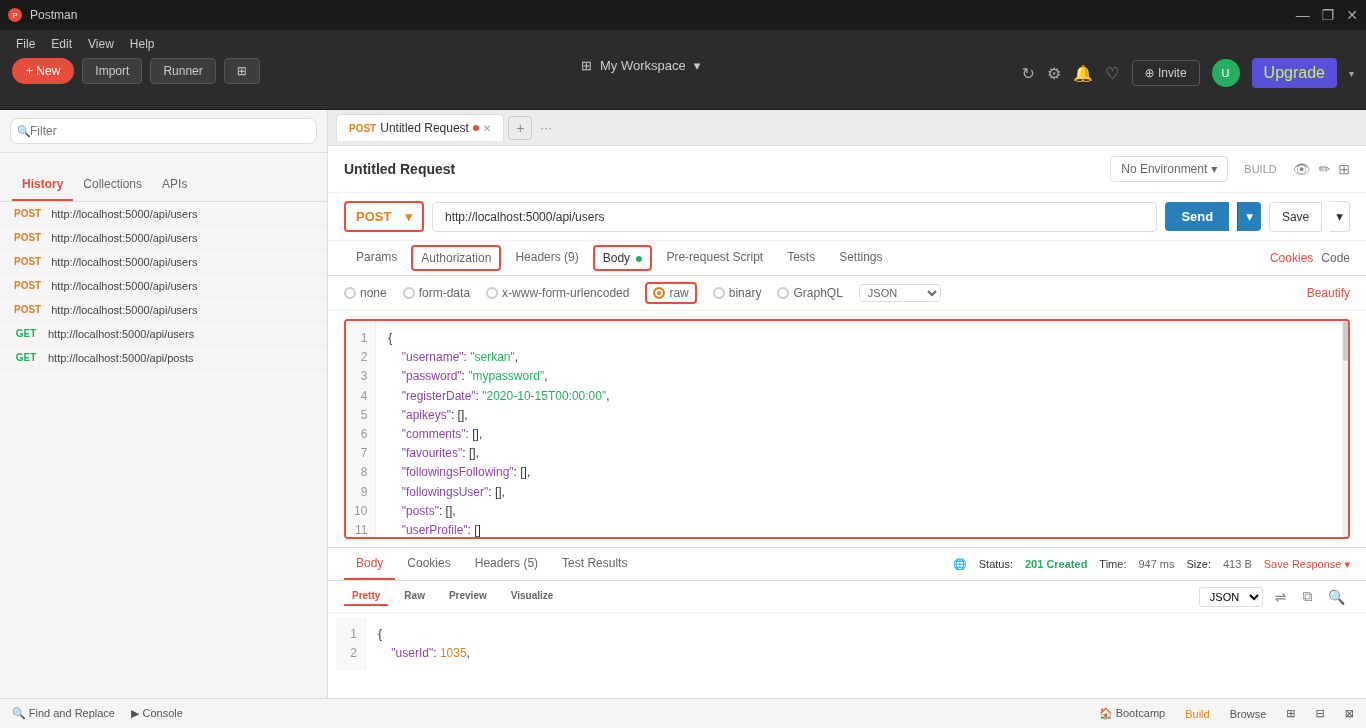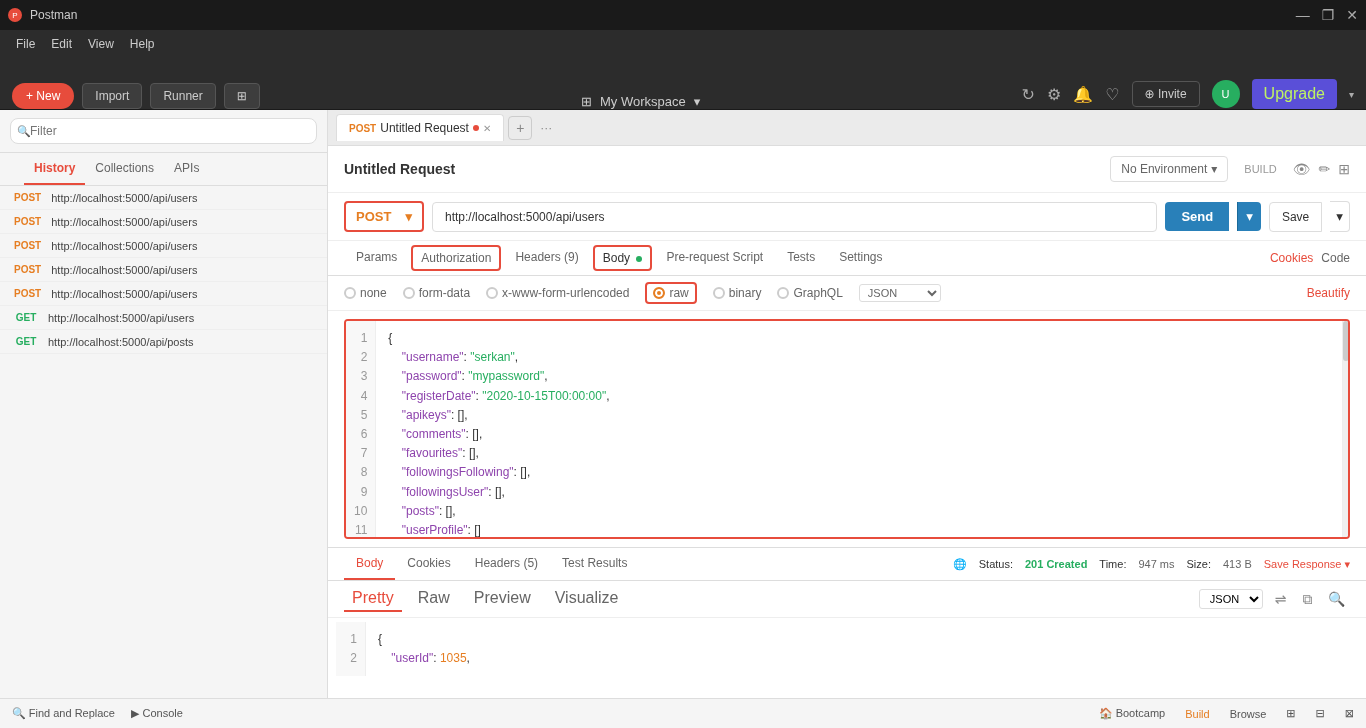--- a/index.html
+++ b/index.html
@@ -31,21 +31,21 @@
       color: #ccc;
       font-size: 12px;
     }
     .menubar span { cursor: pointer; }
 
     
     .toolbar {
       background: #2c2c2c;
       height: 52px;
       display: flex;
-      align-items: flex-end;
+      align-items: flex-start;
       padding: 0 12px;
       justify-content: space-between;
       border-bottom: 1px solid #1a1a1a;
     }
     .toolbar-left { display: flex; align-items: center; gap: 8px; }
     .btn-new {
       background: #e74c3c;
       color: white;
       border: none;
       border-radius: 20px;
@@ -117,21 +117,22 @@
       font-size: 12px;
       color: #666;
     }
     .search-wrap { position: relative; }
     .search-wrap .search-icon-inner { position: absolute; left: 7px; top: 50%; transform: translateY(-50%); color: #999; font-size: 11px; }
     .sidebar-tabs {
       display: flex;
       align-items: center;
       border-bottom: 1px solid #ddd;
       background: #f5f5f5;
-      padding: 0 24px;
+      padding: 0 12px;
+      margin-top: 16px;
     }
     .sidebar-tab {
       padding: 8px 10px;
       font-size: 12px;
       color: #666;
       cursor: pointer;
       border-bottom: 2px solid transparent;
     }
     .sidebar-tab.active { color: #e74c3c; border-bottom: 2px solid #e74c3c; font-weight: 600; }
     .sidebar-controls {
@@ -423,24 +424,25 @@
     .resp-format-bar {
       display: flex;
       align-items: center;
       padding: 5px 16px;
       gap: 8px;
       border-bottom: 1px solid #eee;
       background: white;
     }
     .resp-view-tab {
       padding: 3px 8px;
-      font-size: 16px;
+      font-size: 10px;
       color: #666;
       cursor: pointer;
       border-bottom: 2px solid transparent;
+      font-weight: bold;
     }
     .resp-view-tab.active { color: #e74c3c; border-bottom: 2px solid #e74c3c; }
     .resp-format-spacer { flex: 1; }
     .resp-format-select {
       border: 1px solid #ddd;
       border-radius: 3px;
       padding: 2px 6px;
       font-size: 11px;
       background: white;
       cursor: pointer;

